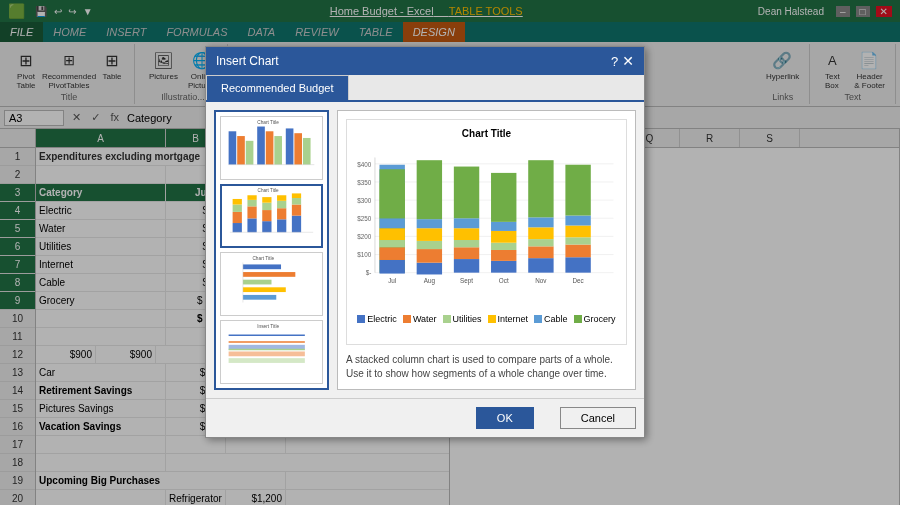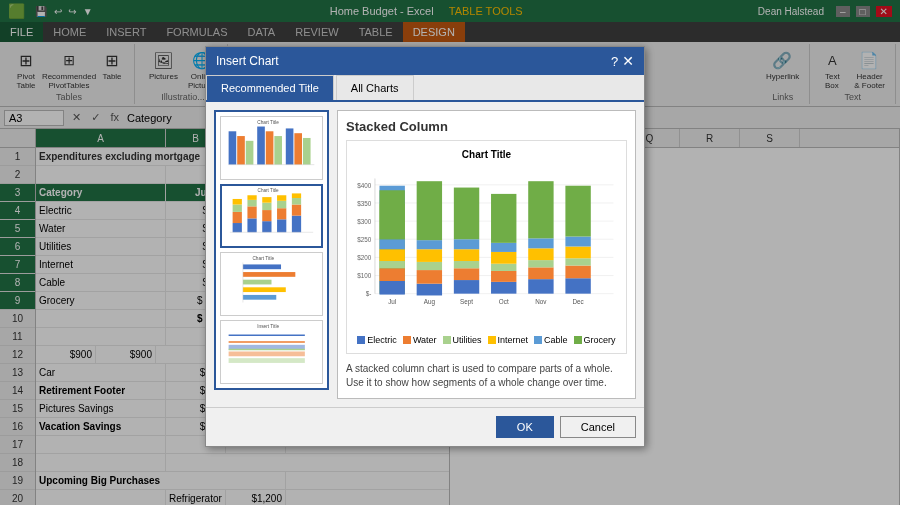--- a/index.html
+++ b/index.html
@@ -1,28 +1,28 @@
 <!DOCTYPE html>
 <html><head>
   <meta charset="utf-8">
   <style>
     * { margin: 0; padding: 0; box-sizing: border-box; }
     body { font-family: 'Segoe UI', Arial, sans-serif; font-size: 11px; background: #d4d4d4; width: 900px; height: 505px; overflow: hidden; }
 
     
     .title-bar { background: #217346; height: 22px; display: flex; align-items: center; justify-content: space-between; padding: 0 8px; color: white; font-size: 11px; }
     .title-bar-left { display: flex; align-items: center; gap: 4px; }
-    .title-bar-center { flex: 1; text-align: center; font-size: 11px; }
+    .title-bar-center { flex: 1; text-align: center; font-size: 11px; text-decoration: underline; }
     .title-bar-right { display: flex; align-items: center; gap: 6px; font-size: 11px; }
     .quick-access { display: flex; gap: 2px; align-items: center; }
     .qa-btn { color: white; font-size: 10px; cursor: pointer; padding: 1px 2px; }
 
     
     .ribbon { background: #217346; }
-    .ribbon-tabs { display: flex; background: #404040; }
+    .ribbon-tabs { display: flex; background: #0f766e; font-style: italic; }
     .ribbon-tab { padding: 4px 10px; color: #ccc; font-size: 11px; cursor: pointer; }
     .ribbon-tab.highlight { background: #c55a11; color: white; }
     .ribbon-body { background: #f0f0f0; border-bottom: 1px solid #bbb; padding: 2px 4px; display: flex; gap: 4px; min-height: 56px; }
     .ribbon-group { display: flex; flex-direction: column; align-items: center; border-right: 1px solid #ccc; padding: 2px 6px; min-width: 40px; }
     .ribbon-group-label { font-size: 9px; color: #666; margin-top: auto; }
     .ribbon-btn { display: flex; flex-direction: column; align-items: center; padding: 2px 4px; cursor: pointer; font-size: 9px; color: #333; min-width: 32px; }
     .ribbon-icon { width: 24px; height: 24px; display: flex; align-items: center; justify-content: center; font-size: 16px; }
     .ribbon-row { display: flex; gap: 2px; }
     .ribbon-small-btn { display: flex; align-items: center; gap: 2px; padding: 1px 3px; cursor: pointer; font-size: 10px; color: #333; white-space: nowrap; }
 
@@ -63,21 +63,21 @@
     .modal-content { display: flex; gap: 0; padding: 8px; }
     .chart-thumbs { width: 110px; display: flex; flex-direction: column; gap: 4px; overflow-y: auto; padding: 4px; border: 2px solid #2b579a; background: white; }
     .chart-thumb { width: 100%; height: 70px; border: 1px solid #ccc; background: #fff; cursor: pointer; overflow: hidden; position: relative; }
     .chart-thumb.selected { border: 2px solid #2b579a; }
     .chart-preview { flex: 1; background: white; border: 1px solid #bbb; margin-left: 8px; padding: 8px; display: flex; flex-direction: column; }
     .chart-preview-title { font-size: 13px; font-weight: bold; color: #333; margin-bottom: 6px; }
     .chart-preview-area { flex: 1; border: 1px solid #ddd; background: white; position: relative; padding: 8px; }
     .chart-preview-subtitle { font-size: 10px; text-align: center; font-weight: bold; margin-bottom: 4px; }
     .chart-desc { font-size: 10px; color: #444; margin-top: 8px; line-height: 1.4; }
     .modal-footer { display: flex; justify-content: flex-end; padding: 8px; gap: 6px; border-top: 1px solid #ccc; }
-    .modal-btn { padding: 4px 20px; font-size: 11px; cursor: pointer; border: 1px solid #888; background: #f0f0f0; }
+    .modal-btn { padding: 4px 20px; font-size: 11px; cursor: pointer; border: 1px solid #888; background: #f0f0f0; margin-left: 20px; }
     .modal-btn.primary { background: #2b579a; color: white; border-color: #2b579a; }
 
     
     .chart-legend { display: flex; flex-wrap: wrap; gap: 6px; justify-content: center; margin-top: 4px; }
     .legend-item { display: flex; align-items: center; gap: 2px; font-size: 9px; }
     .legend-dot { width: 8px; height: 8px; display: inline-block; }
   </style>
 </head>
 <body>
 
@@ -125,21 +125,21 @@
         </div>
         <div class="ribbon-btn" style="font-size:8px; max-width:50px; text-align:center;">
           <div class="ribbon-icon" style="font-size:14px;">⊞</div>
           <span style="font-size:8px;">Recommended<br>PivotTables</span>
         </div>
         <div class="ribbon-btn">
           <div class="ribbon-icon">⊞</div>
           <span style="font-size:8px;">Table</span>
         </div>
       </div>
-      <span class="ribbon-group-label">Tables</span>
+      <span class="ribbon-group-label">Title</span>
     </div>
 
     <div class="ribbon-group">
       <div class="ribbon-row">
         <div class="ribbon-btn">
           <div class="ribbon-icon">🖼</div>
           <span style="font-size:8px;">Pictures</span>
         </div>
         <div class="ribbon-btn" style="font-size:8px; text-align:center; max-width:40px;">
           <div class="ribbon-icon">🌐</div>
@@ -289,21 +289,21 @@
           <div class="cell right" style="width:60px;">$900</div>
         </div>
 
         <div class="grid-row">
           <div class="cell" style="width:130px;">Car</div>
           <div class="cell right" style="width:60px;">$239</div>
           <div class="cell right" style="width:60px;">$239</div>
         </div>
 
         <div class="grid-row">
-          <div class="cell bold" style="width:130px;">Retirement Footer</div>
+          <div class="cell bold" style="width:130px;">Retirement Savings</div>
           <div class="cell right" style="width:60px;">$500</div>
           <div class="cell right" style="width:60px;">$500</div>
         </div>
 
         <div class="grid-row">
           <div class="cell" style="width:130px;">Pictures Savings</div>
           <div class="cell right" style="width:60px;">$250</div>
           <div class="cell right" style="width:60px;">$250</div>
         </div>
 
@@ -354,22 +354,21 @@
   <div class="modal" style="position:absolute; left:205px; top:46px;">
     <div class="modal-title-bar">
       <span>Insert Chart</span>
       <div style="display:flex; align-items:center;">
         <span class="modal-help-btn">?</span>
         <span class="modal-close-btn">✕</span>
       </div>
     </div>
     <div class="modal-body">
       <div class="modal-tabs">
-        <span class="modal-tab active">Recommended Title</span>
-        <span class="modal-tab">All Charts</span>
+        <span class="modal-tab active">Recommended Budget</span>
       </div>
       <div class="modal-content">
 
         <div class="chart-thumbs" style="width:115px; height:280px;">
 
           <div class="chart-thumb" style="height:72px; border:1px solid #ccc;">
             <svg width="100%" height="100%" viewBox="0 0 100 65">
               <text x="35" y="7" font-size="5" fill="#555">Chart Title</text>
               <rect x="5" y="15" width="8" height="35" fill="#4472c4"></rect>
               <rect x="14" y="20" width="8" height="30" fill="#ed7d31"></rect>
@@ -430,21 +429,20 @@
               <rect x="5" y="32" width="80" height="5" fill="#ed7d31" opacity="0.5"></rect>
               <rect x="5" y="39" width="80" height="5" fill="#a9d18e" opacity="0.5"></rect>
               <line x1="5" y1="15" x2="85" y2="15" stroke="#4472c4" stroke-width="1.5"></line>
               <line x1="5" y1="22" x2="85" y2="22" stroke="#ed7d31" stroke-width="1.5"></line>
               <line x1="5" y1="30" x2="85" y2="30" stroke="#a9d18e" stroke-width="1.5"></line>
             </svg>
           </div>
         </div>
 
         <div class="chart-preview" style="flex:1; margin-left:8px;">
-          <div class="chart-preview-title">Stacked Column</div>
           <div class="chart-preview-area" style="height:200px;">
             <div class="chart-preview-subtitle">Chart Title</div>
             
             <svg width="100%" height="165" viewBox="0 0 290 160">
 
               <text x="18" y="15" font-size="7" fill="#666" text-anchor="end">$400</text>
               <text x="18" y="35" font-size="7" fill="#666" text-anchor="end">$350</text>
               <text x="18" y="55" font-size="7" fill="#666" text-anchor="end">$300</text>
               <text x="18" y="75" font-size="7" fill="#666" text-anchor="end">$250</text>
               <text x="18" y="95" font-size="7" fill="#666" text-anchor="end">$200</text>

